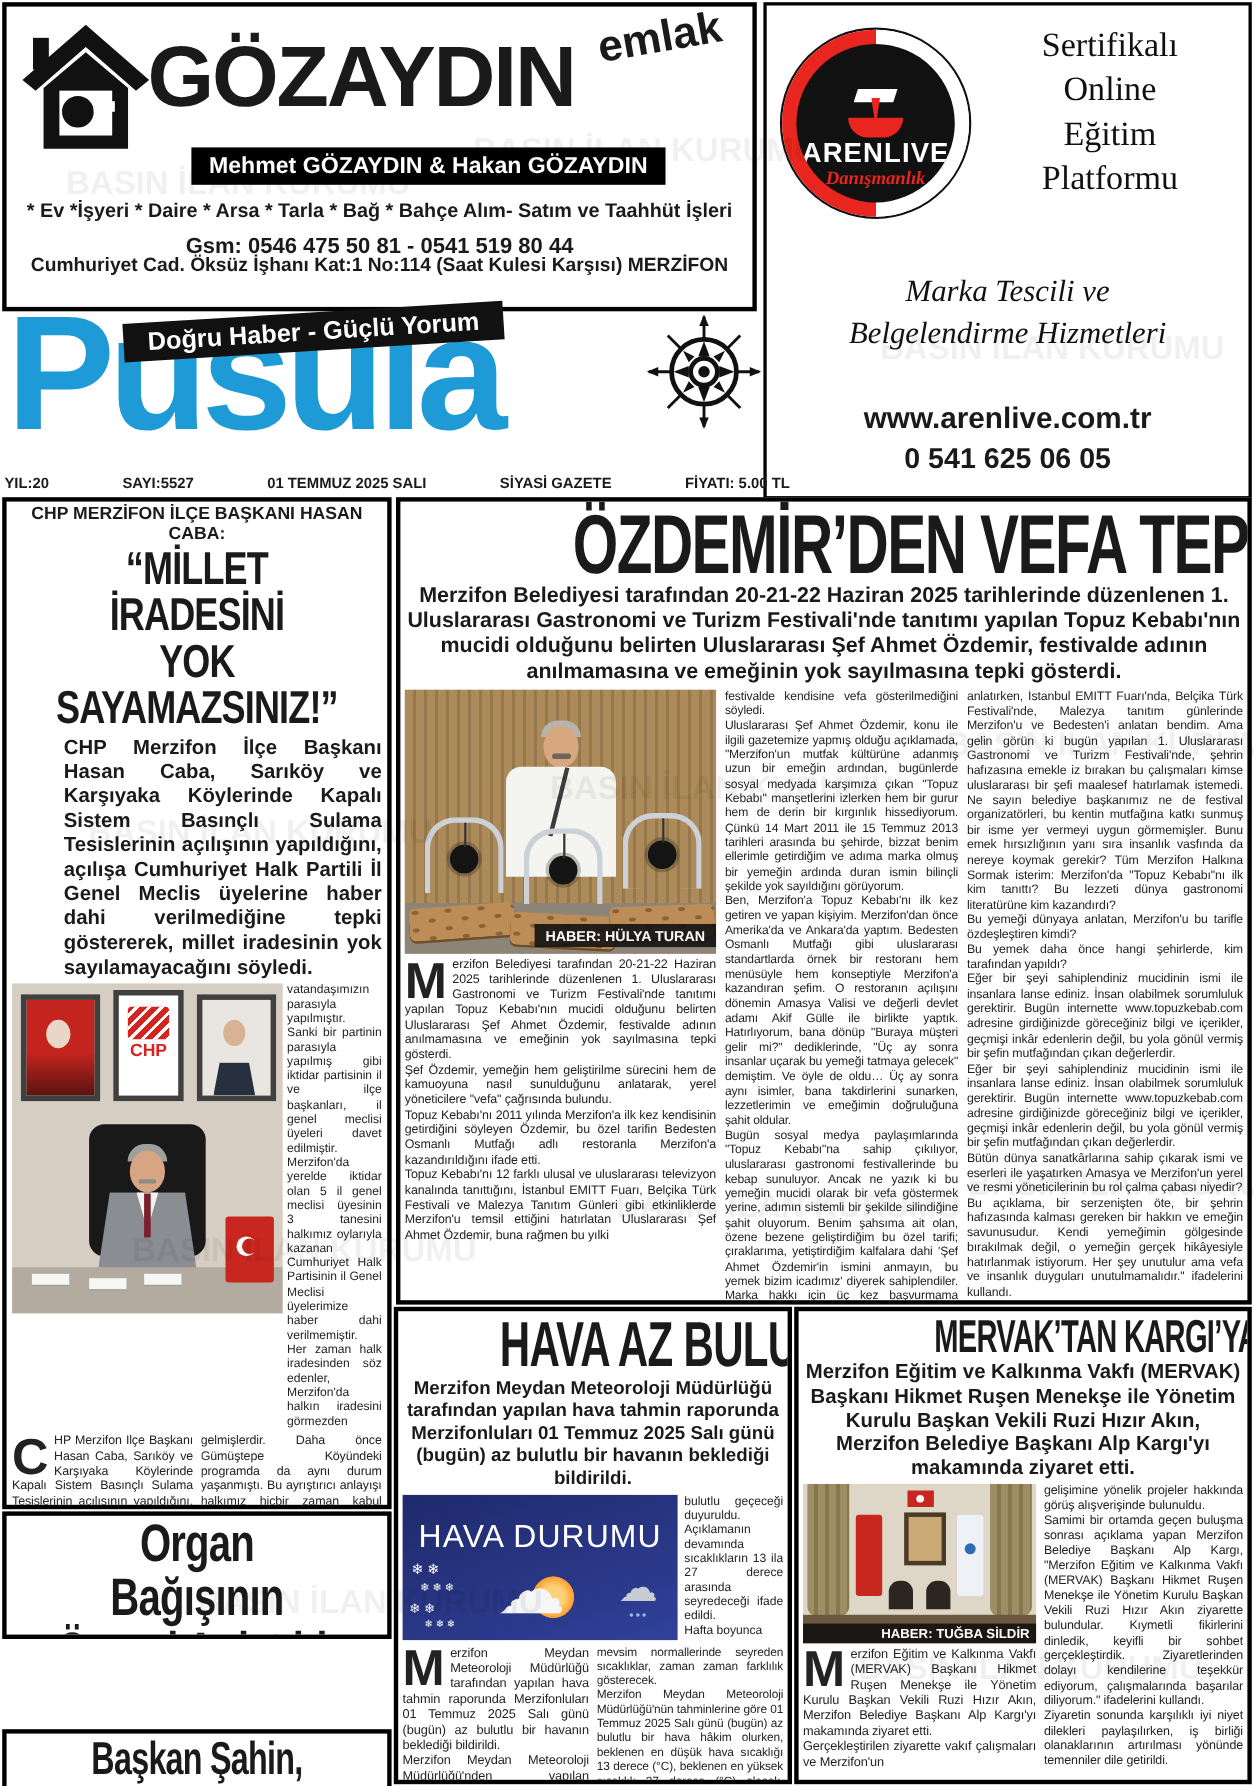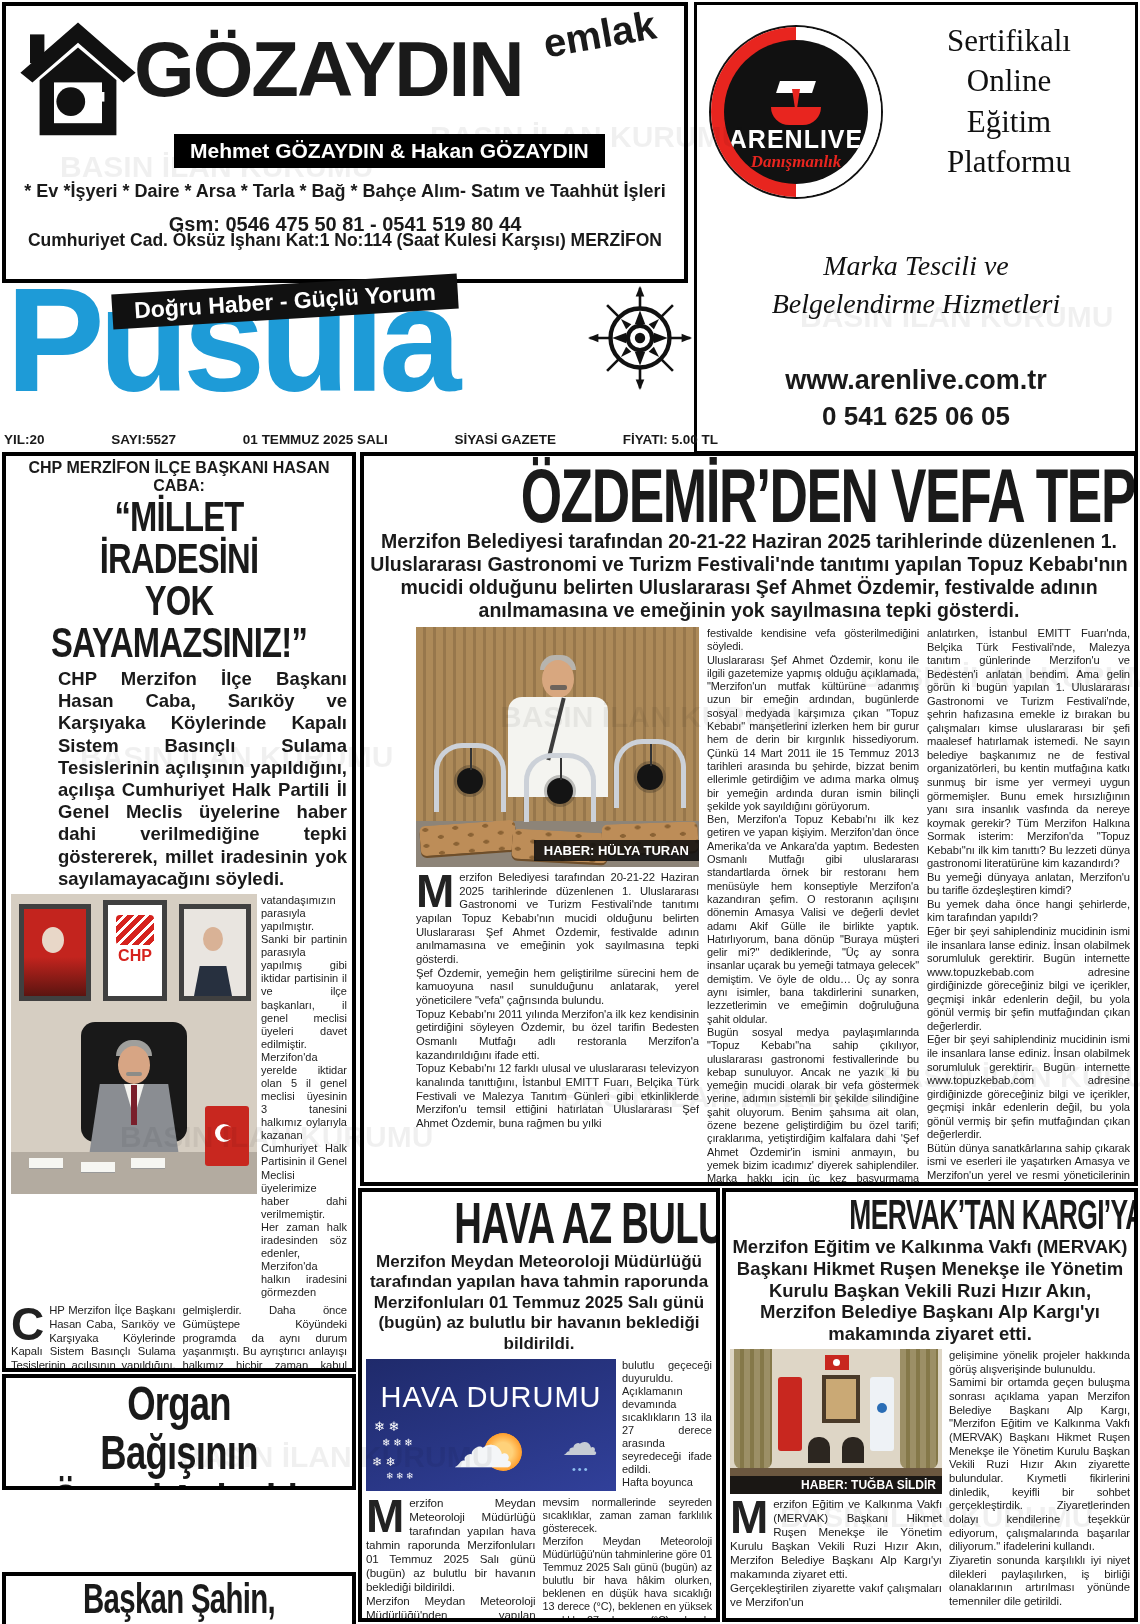--- a/index.html
+++ b/index.html
@@ -92,21 +92,21 @@
   #chp-photo .flag::after{content:"";position:absolute;left:15px;top:20px;width:14px;height:14px;border-radius:50%;background:#c8271f;}
   #chp-side{flex:1;font-size:11px;line-height:1.19;text-align:justify;color:#222;}
   #chp-cols{display:flex;gap:7px;margin-top:5px;height:380px;}
   #chp-cols>div{flex:1;overflow:hidden;}
   
   #oz-box{left:360px;top:452px;width:778px;height:734px;padding:2px 4px;}
   #oz-headline{text-align:center;white-space:nowrap;line-height:1;}
   #oz-headline .cond{font-size:76px;transform:scaleX(.70);transform-origin:center;letter-spacing:-2px;}
   #oz-sub{font-weight:700;font-size:19.5px;line-height:1.18;text-align:center;margin-top:-4px;}
   #oz-grid{display:flex;gap:8px;margin-top:5px;height:588px;}
-  #oz-c1{width:283px;flex:0 0 auto;margin-left:48px;}
+  #oz-c1{width:283px;flex:0 0 auto;}
   #oz-c2{width:212px;flex:0 0 auto;overflow:hidden;}
   #oz-c3{flex:1;overflow:hidden;}
   #chef-photo{position:relative;width:283px;height:240px;margin-bottom:4px;overflow:hidden;
       background:repeating-linear-gradient(90deg,#ad8a59 0 7px,#97774c 7px 10px);}
   #chef-photo .hair{position:absolute;left:124px;top:28px;width:36px;height:15px;border-radius:18px 18px 0 0;background:#b7b4ae;}
   #chef-photo .head{position:absolute;left:126px;top:33px;width:32px;height:38px;border-radius:50%;background:#d8a77f;}
   #chef-photo .mus{position:absolute;left:134px;top:58px;width:17px;height:5px;border-radius:2px;background:#6e645c;}
   #chef-photo .coat{position:absolute;left:92px;top:70px;width:100px;height:100px;background:#f4f4f0;
       border-radius:14px 14px 0 0;}
   #chef-photo .coat::before{content:"";position:absolute;left:46px;top:0;width:4px;height:64px;background:#3c3c3c;transform:rotate(14deg);}

